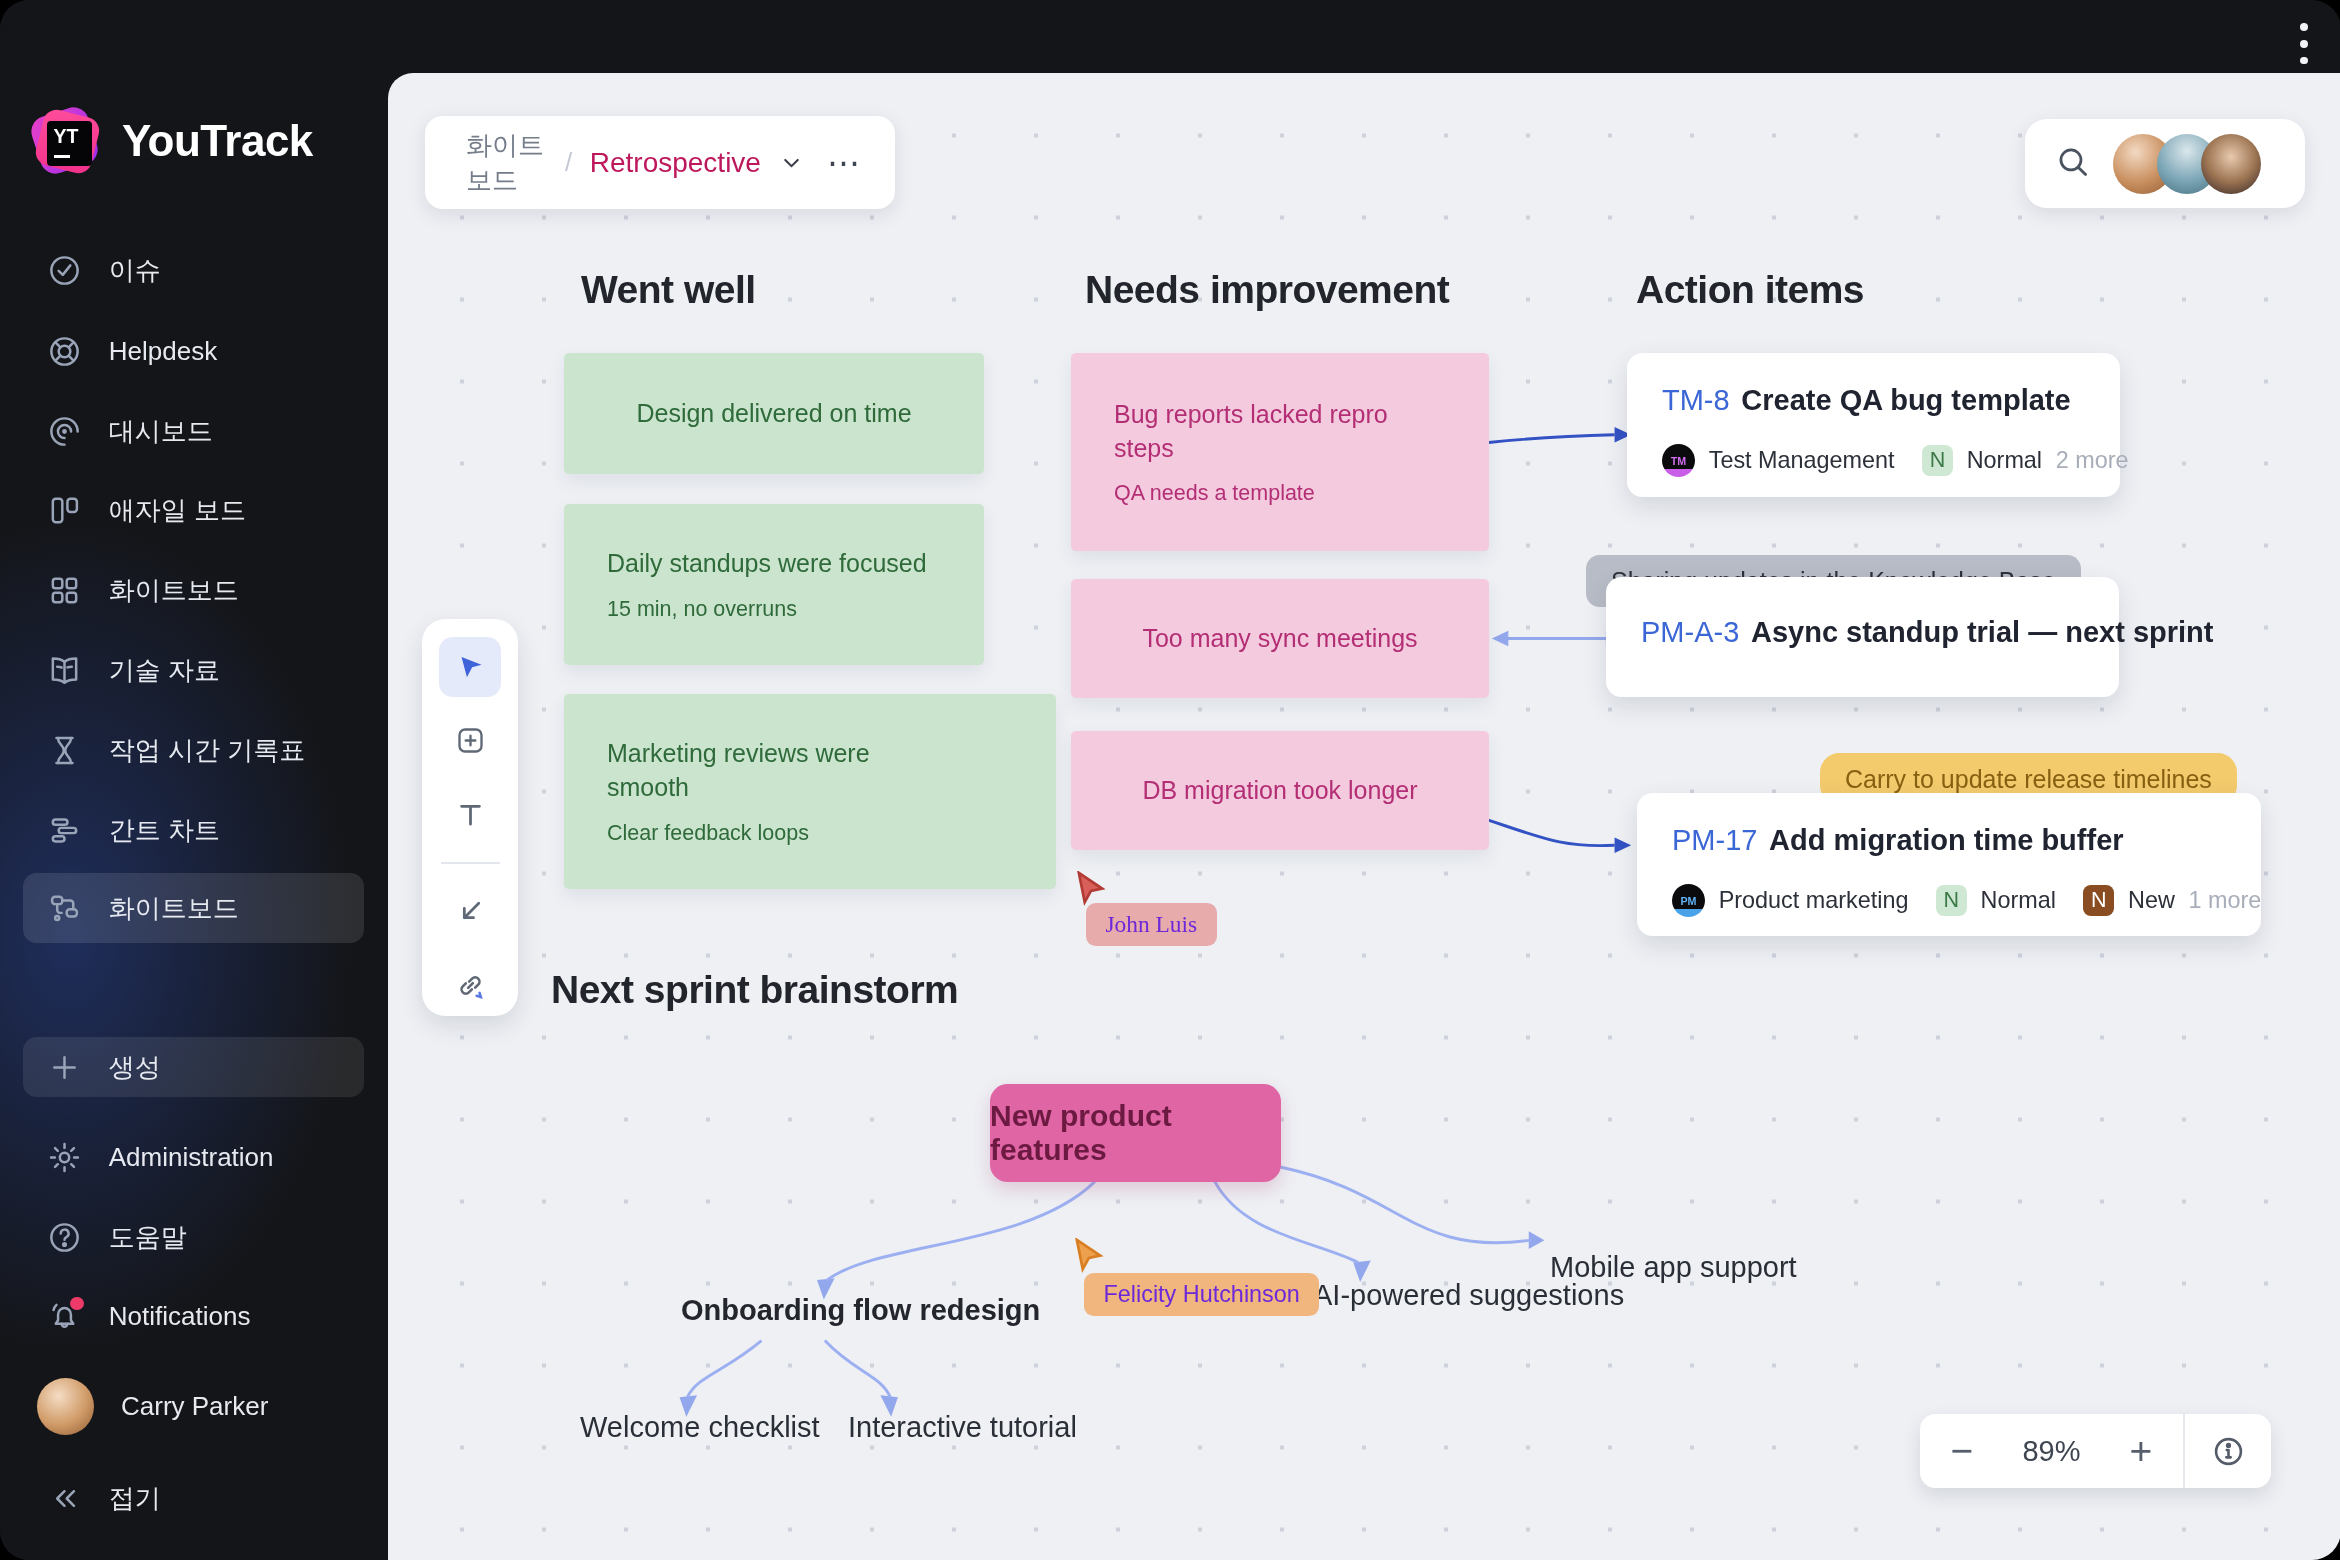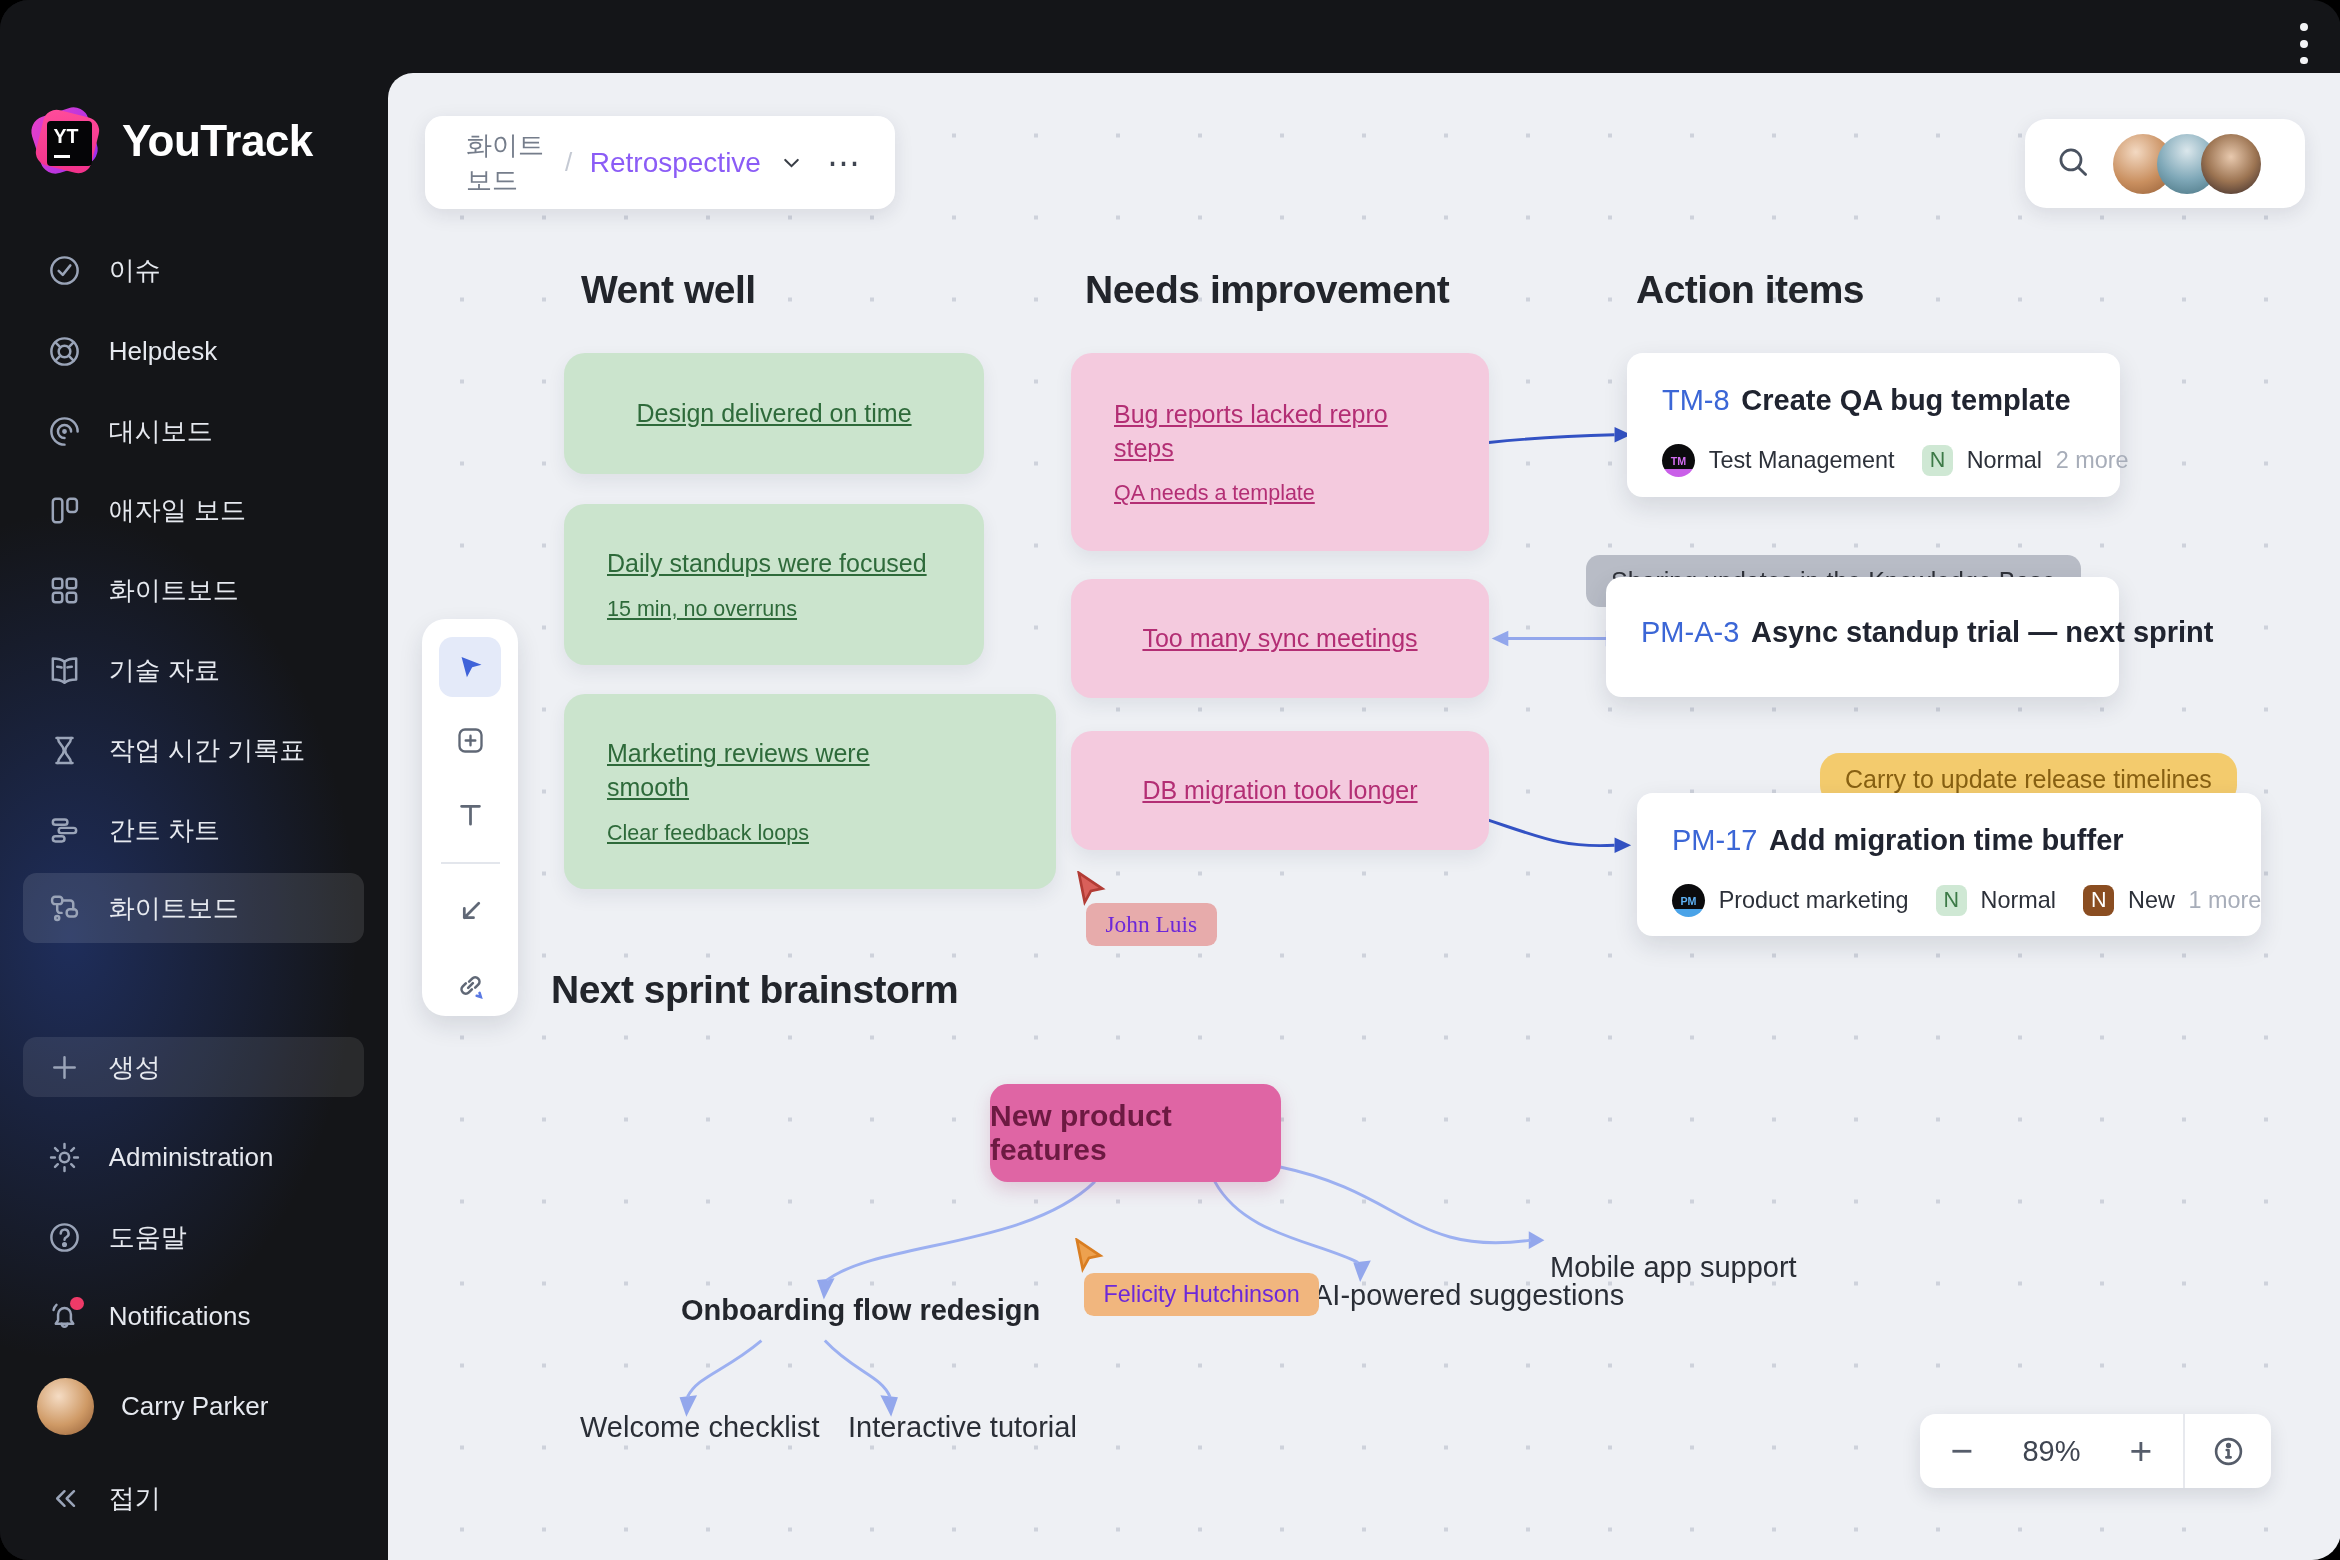--- a/index.html
+++ b/index.html
@@ -44,34 +44,34 @@
     border-top-left-radius:25px;overflow:hidden;}
   .dots{position:absolute;inset:0;
     background-image:radial-gradient(circle,#c6cad5 2.2px,transparent 2.5px);
     background-size:82px 82px;background-position:33px 21.5px;opacity:.8;}
   .conn{position:absolute;inset:0;pointer-events:none;}
 
   .pill{position:absolute;background:#fff;border-radius:17.6px;box-shadow:0 5.9px 19.5px rgba(28,34,60,.10);}
   .crumb{left:37px;top:43px;width:470px;height:93px;display:flex;align-items:center;padding:0 33px 0 41px;box-sizing:border-box;gap:17.6px;}
   .crumb .root{color:#757d8b;font-size:26px;cursor:pointer;}
   .crumb .sep{color:#c4c9d3;font-size:26px;}
-  .crumb .cur{color:#8b5cf6;font-size:28px;font-weight:500;cursor:pointer;}
+  .crumb .cur{color:#be185d;font-size:28px;font-weight:500;cursor:pointer;}
   .crumb .chev{margin-top:3.9px;cursor:pointer;}
   .crumb .more{color:#3f4551;font-size:33px;letter-spacing:2px;margin-left:5.9px;cursor:pointer;line-height:0.4;}
 
   .searchpill{left:1637px;top:46px;width:280px;height:89px;border-radius:21.5px;display:flex;align-items:center;padding:0 15.6px 0 29px;box-sizing:border-box;}
   .facepile{display:flex;margin-left:21.5px;}
   .face{width:60px;height:60px;border-radius:50%;border:0;margin-left:-15.6px;cursor:pointer;}
   .face.f1{background:radial-gradient(circle at 38% 30%,#f3d9c2,#c98f5f 55%,#8f5a33);margin-left:0;}
   .face.f2{background:radial-gradient(circle at 50% 28%,#dbe7ec,#7fa8b8 55%,#46717f);}
   .face.f3{background:radial-gradient(circle at 50% 38%,#e8c9ae,#9c7452 52%,#2e2226);}
 
   .heading{position:absolute;color:#22252b;font-size:39px;font-weight:700;letter-spacing:-0.5px;cursor:default;}
 
-  .note{position:absolute;border-radius:21px;box-shadow:0 7.8px 17.6px rgba(40,50,80,.08);box-sizing:border-box;cursor:pointer;text-decoration:underline;}
+  .note{position:absolute;border-radius:5px;box-shadow:0 7.8px 17.6px rgba(40,50,80,.08);box-sizing:border-box;cursor:pointer;}
   .note.green{background:#cbe4cd;color:#2e6a3a;}
   .note.pink{background:#f4cade;color:#b32e74;}
   .note .t{font-size:25px;line-height:1.35;}
   .note .s{font-size:21.5px;margin-top:15.6px;}
   .note.center{display:flex;align-items:center;justify-content:center;text-align:center;padding:19.5px 39px;}
   .note.pad{padding:39px 43px;display:flex;flex-direction:column;justify-content:center;}
 
   .card{position:absolute;background:#fff;border-radius:15.6px;box-shadow:0 9.8px 25px rgba(25,32,60,.12);
     box-sizing:border-box;padding:31px 35px;cursor:pointer;}
   .card .title{font-size:29px;color:#202430;font-weight:700;white-space:nowrap;}

